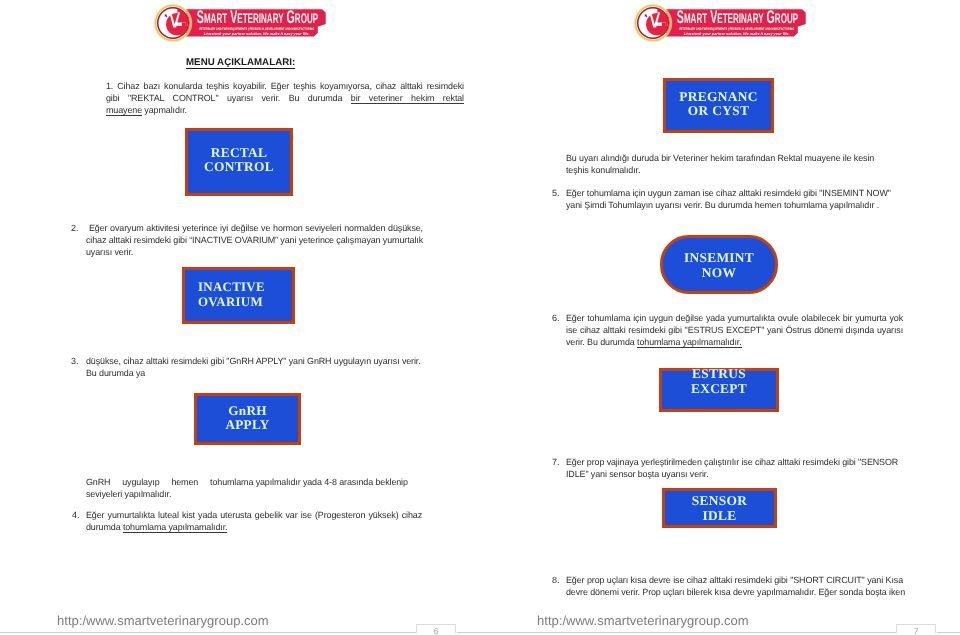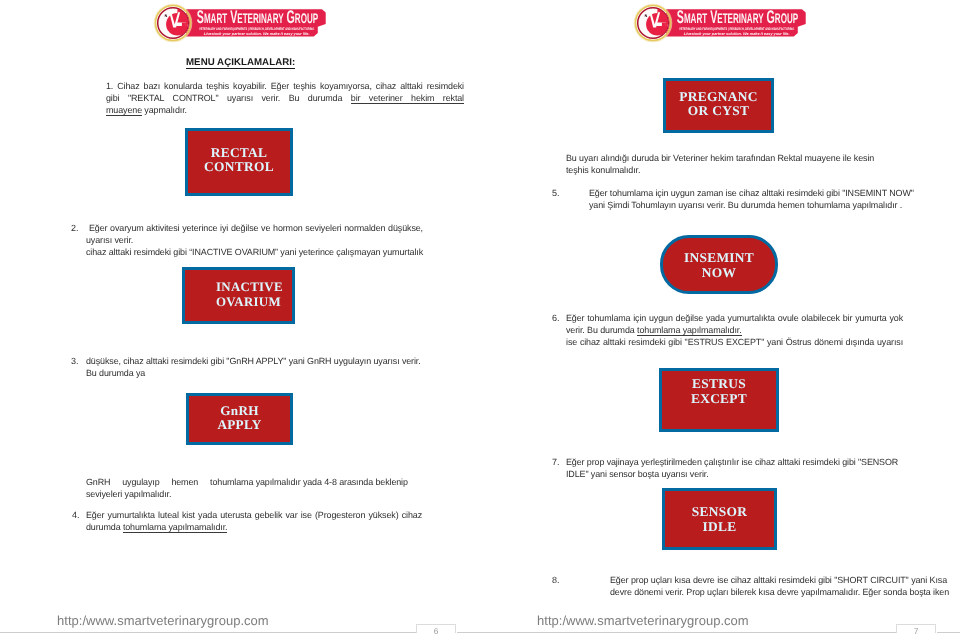--- a/index.html
+++ b/index.html
@@ -8,27 +8,27 @@
        -webkit-font-smoothing:antialiased;text-rendering:geometricPrecision;}
   .page{position:absolute;top:0;height:635px;width:480px;background:#fff;overflow:hidden;}
   .page-left{left:0;}
   .page-right{left:480px;}
 
   
   .logo{position:absolute;left:150px;top:0px;width:190px;height:50px;}
   .logo svg{display:block;width:190px;height:50px;}
 
   
-  .disp{position:absolute;background:#b91c1c;border:3px solid #0369a1;
+  .disp{position:absolute;background:#1d4ed8;border:3px solid #c2410c;
         box-sizing:border-box;display:flex;flex-direction:column;
         justify-content:center;
         font-family:"Liberation Serif",serif;font-weight:bold;color:#ddf6fe;
         letter-spacing:.3px;line-height:14.2px;}
   .disp.c{align-items:center;text-align:center;}
-  .disp.l{align-items:flex-start;text-align:left;padding-left:31px;justify-content:center;}
+  .disp.l{align-items:flex-start;text-align:left;padding-left:13px;justify-content:center;}
 
   
   .tb{position:absolute;font-size:8.95px;color:#2e2e2e;letter-spacing:-0.11px;}
   .ln{line-height:11.8px;height:11.8px;white-space:nowrap;
       text-align:justify;text-align-last:justify;}
   .ln.r{text-align:left;text-align-last:left;}
   .ln.i{text-indent:3px;}
   .marker{position:absolute;font-size:9.0px;line-height:11.8px;color:#2e2e2e;}
   .u{border-bottom:.9px solid #3a3a3a;}
 
@@ -84,36 +84,36 @@
   </div>
 
   <div class="disp c" style="left:185px;top:128px;width:108px;height:68px;font-size:13.4px;padding-bottom:4px;">
     <div>RECTAL</div>
     <div>CONTROL</div>
   </div>
 
   <div class="marker" style="left:71px;top:223px;">2.</div>
   <div class="tb" style="left:86px;top:223px;width:337px;">
     <div class="ln i">Eğer ovaryum aktivitesi yeterince iyi değilse ve hormon seviyeleri normalden düşükse,</div>
+    <div class="ln">cihaz alttaki resimdeki gibi “INACTIVE OVARIUM” yani yeterince çalışmayan yumurtalık</div>
     <div class="ln r">uyarısı verir.</div>
-    <div class="ln">cihaz alttaki resimdeki gibi “INACTIVE OVARIUM” yani yeterince çalışmayan yumurtalık</div>
   </div>
 
   <div class="disp l" style="left:182px;top:267px;width:113px;height:57px;font-size:12.9px;padding-bottom:2px;">
     <div>INACTIVE</div>
     <div>OVARIUM</div>
   </div>
 
   <div class="marker" style="left:71px;top:356px;">3.</div>
   <div class="tb" style="left:86px;top:356px;width:336px;">
     <div class="ln r">düşükse, cihaz alttaki resimdeki gibi "GnRH APPLY" yani GnRH uygulayın  uyarısı verir.</div>
     <div class="ln r">Bu durumda ya</div>
   </div>
 
-  <div class="disp c" style="left:186px;top:393px;width:107px;height:52px;font-size:13.2px;padding-bottom:2px;">
+  <div class="disp c" style="left:194px;top:393px;width:107px;height:52px;font-size:13.2px;padding-bottom:2px;">
     <div>GnRH</div>
     <div>APPLY</div>
   </div>
 
   <div class="tb" style="left:86px;top:477px;width:336px;">
     <div class="ln r" style="white-space:pre">GnRH     uygulayıp     hemen     tohumlama yapılmalıdır yada 4-8 arasında beklenip</div>
     <div class="ln r">seviyeleri yapılmalıdır.</div>
   </div>
 
   <div class="marker" style="left:72px;top:510px;">4.</div>
@@ -161,55 +161,55 @@
     <div>PREGNANC</div>
     <div>OR  CYST</div>
   </div>
 
   <div class="tb" style="left:86px;top:153px;width:330px;">
     <div class="ln r">Bu uyarı alındığı duruda bir Veteriner hekim tarafından Rektal muayene ile kesin</div>
     <div class="ln r">teşhis konulmalıdır.</div>
   </div>
 
   <div class="marker" style="left:72px;top:188px;">5.</div>
-  <div class="tb" style="left:86px;top:188px;width:340px;margin-left:23px;">
+  <div class="tb" style="left:86px;top:188px;width:340px;">
     <div class="ln r">Eğer tohumlama için uygun zaman ise cihaz alttaki resimdeki gibi "INSEMINT NOW"</div>
     <div class="ln r">yani Şimdi Tohumlayın  uyarısı verir. Bu durumda hemen tohumlama yapılmalıdır .</div>
   </div>
 
   <div class="disp c" style="left:180px;top:235px;width:118px;height:59px;font-size:13.4px;padding-top:2px;border-radius:29px;">
     <div>INSEMINT</div>
     <div>NOW</div>
   </div>
 
   <div class="marker" style="left:72px;top:313px;">6.</div>
   <div class="tb" style="left:86px;top:313px;width:337px;">
     <div class="ln">Eğer tohumlama için uygun değilse yada yumurtalıkta ovule olabilecek bir yumurta yok</div>
+    <div class="ln">ise cihaz alttaki resimdeki gibi "ESTRUS EXCEPT" yani Östrus dönemi dışında uyarısı</div>
     <div class="ln r"><span>verir. Bu durumda </span><span class="u">tohumlama yapılmamalıdır.</span></div>
-    <div class="ln">ise cihaz alttaki resimdeki gibi "ESTRUS EXCEPT" yani Östrus dönemi dışında uyarısı</div>
-  </div>
-
-  <div class="disp c" style="left:179px;top:368px;width:120px;height:64px;font-size:13.4px;line-height:15.2px;padding-bottom:18px;">
+  </div>
+
+  <div class="disp c" style="left:179px;top:368px;width:120px;height:44px;font-size:13.4px;line-height:15.2px;padding-bottom:18px;">
     <div>ESTRUS</div>
     <div>EXCEPT</div>
   </div>
 
   <div class="marker" style="left:72px;top:457px;">7.</div>
   <div class="tb" style="left:86px;top:457px;width:340px;">
     <div class="ln r">Eğer prop vajinaya yerleştirilmeden çalıştırılır ise cihaz alttaki resimdeki gibi "SENSOR</div>
     <div class="ln r">IDLE" yani sensor boşta uyarısı verir.</div>
   </div>
 
-  <div class="disp c" style="left:182px;top:488px;width:115px;height:62px;font-size:13.4px;padding-top:1px;">
+  <div class="disp c" style="left:182px;top:488px;width:115px;height:40px;font-size:13.4px;padding-top:1px;">
     <div>SENSOR</div>
     <div>IDLE</div>
   </div>
 
   <div class="marker" style="left:72px;top:575px;">8.</div>
-  <div class="tb" style="left:86px;top:575px;width:337px;margin-left:44px;">
+  <div class="tb" style="left:86px;top:575px;width:337px;">
     <div class="ln">Eğer prop uçları kısa devre ise cihaz alttaki resimdeki gibi "SHORT CIRCUIT" yani Kısa</div>
     <div class="ln r">devre  dönemi verir. Prop uçları bilerek kısa devre yapılmamalıdır. Eğer sonda boşta iken</div>
   </div>
 
   <div class="foot" style="left:57px;top:613px;">http:/www.smartveterinarygroup.com</div>
   <div class="footline" style="left:0px;width:416px;"></div>
   <div class="footline" style="left:457px;width:23px;"></div>
   <div class="pnum" style="left:416px;top:624px;width:40px;height:9px;">7</div>
 </div>
 

